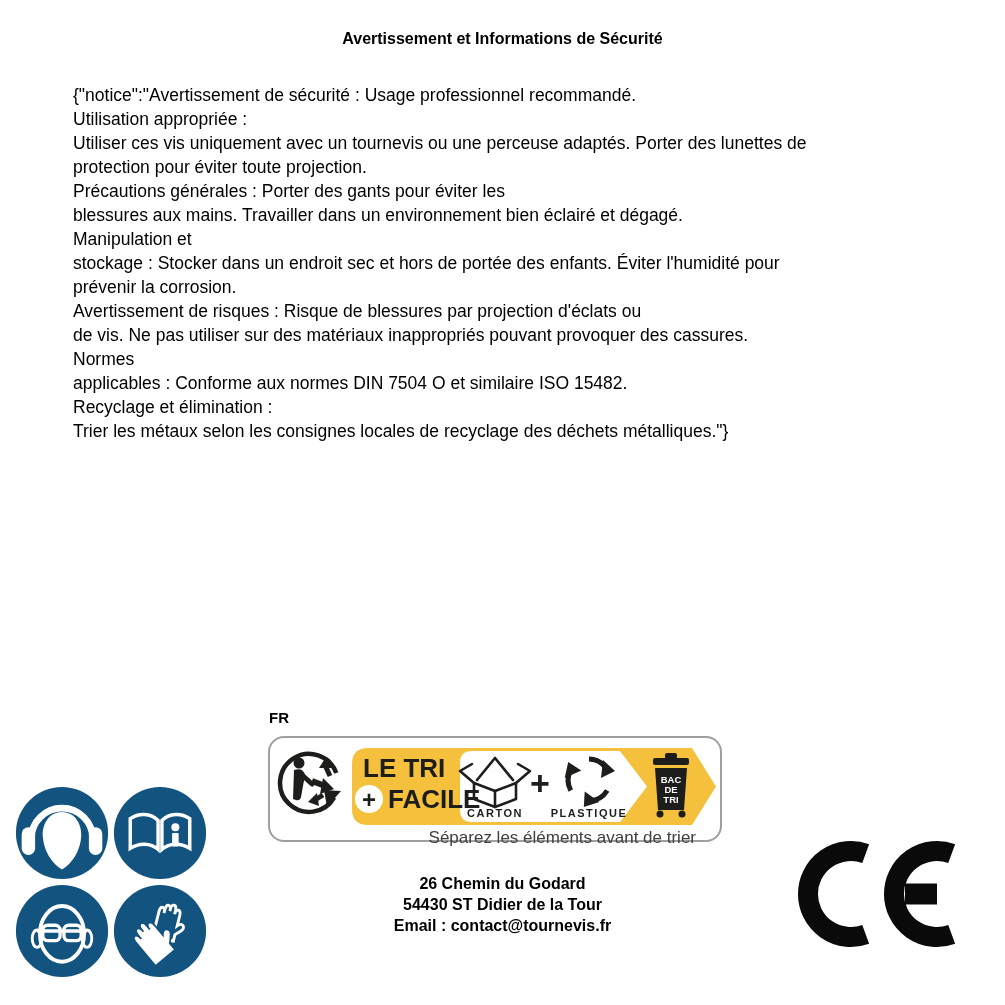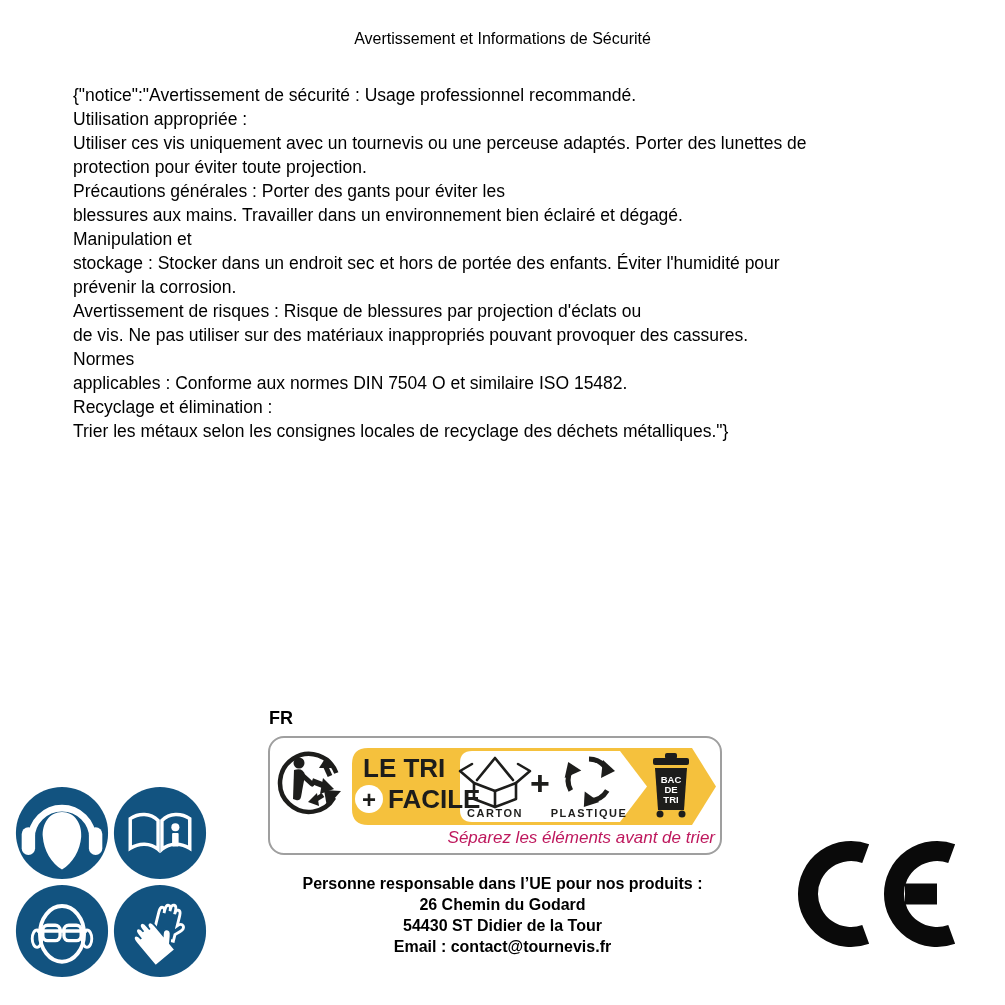--- a/index.html
+++ b/index.html
@@ -12,57 +12,57 @@
   .canvas{
     position:relative;
     width:1005px;height:1005px;
     background:#ffffff;
     font-family:"Liberation Sans",sans-serif;
     color:var(--ink);
     overflow:hidden;
   }
   .page-title{
     position:absolute;left:0;top:29px;width:100%;
-    text-align:center;font-size:16px;font-weight:normal;line-height:20px;
+    text-align:center;font-size:16px;font-weight:bold;line-height:20px;
   }
   .notice-body{
     position:absolute;left:73px;top:83px;width:880px;
     font-size:17.5px;line-height:24px;
     white-space:pre-line;
   }
   
   .picto-grid{
     position:absolute;left:14px;top:785px;
     display:grid;grid-template-columns:96px 96px;grid-template-rows:96px 96px;
     gap:2px;
   }
   .picto-grid svg{display:block;width:96px;height:96px;}
   .picto-bg{fill:var(--picto-blue);}
   .picto-white{fill:#ffffff;}
   .picto-stroke{stroke:#ffffff;fill:none;}
   
   .fr-code{
     position:absolute;left:269px;top:709px;
-    font-size:18px;font-weight:bold;line-height:18px;text-align:center;
+    font-size:15px;font-weight:bold;line-height:18px;text-align:center;
   }
   .label-box{
-    position:absolute;left:268px;top:736px;width:454px;height:119px;
+    position:absolute;left:268px;top:736px;width:454px;height:106px;
     border:2px solid #9f9f9f;border-radius:16px;background:#ffffff;
   }
   .label-svg{position:absolute;left:-2px;top:-2px;width:454px;height:119px;}
   .label-svg text{font-family:"Liberation Sans",sans-serif;}
   .headline-txt{font-weight:bold;font-size:26px;fill:#1d1d1b;}
   .material-txt{font-weight:bold;font-size:11px;fill:#1d1d1b;letter-spacing:1.5px;}
   .plus-big{font-weight:bold;font-size:34px;fill:#1d1d1b;}
   .plus-circle-txt{font-weight:bold;font-size:24px;fill:#1d1d1b;}
   .bin-txt{font-weight:bold;font-size:9.5px;fill:#ffffff;}
   .line-art{stroke:#1d1d1b;fill:none;stroke-width:2.6;stroke-linejoin:round;stroke-linecap:round;}
   .tagline{
-    position:absolute;right:5px;top:90px;
-    font-size:17px;font-style:italic;color:#be185d;font-weight:400;
+    position:absolute;right:24px;top:90px;
+    font-size:17px;color:#404040;font-weight:400;
     white-space:nowrap;
   }
   
   .responsible{
     position:absolute;left:0;top:873px;width:1005px;
     text-align:center;font-size:16px;font-weight:bold;line-height:21px;
   }
   
   .ce-svg{position:absolute;left:795px;top:837px;width:170px;height:115px;}
   .ce-stroke{stroke:#0a0a0a;fill:none;}
@@ -189,21 +189,20 @@
         <text class="bin-txt" x="403" y="47" text-anchor="middle">BAC</text>
         <text class="bin-txt" x="403" y="57" text-anchor="middle">DE</text>
         <text class="bin-txt" x="403" y="67" text-anchor="middle">TRI</text>
       </g>
     </svg>
 
     <div class="tagline">Séparez les éléments avant de trier</div>
   </div>
 
   <div class="responsible">
-    <div>Personne responsable dans l’UE pour nos produits :</div>
     <div>26 Chemin du Godard</div>
     <div>54430 ST Didier de la Tour</div>
     <div>Email : contact@tournevis.fr</div>
   </div>
 
   <svg class="ce-svg" viewBox="0 0 170 115">
     <path class="ce-stroke" stroke-width="20" d="M 70.7,16.6 A 43 43 0 1 0 70.7,97.4"></path>
     <path class="ce-stroke" stroke-width="20" d="M 156.7,16.6 A 43 43 0 1 0 156.7,97.4"></path>
     <path class="ce-stroke" stroke-width="21" d="M 110,57 H 142"></path>
   </svg>

